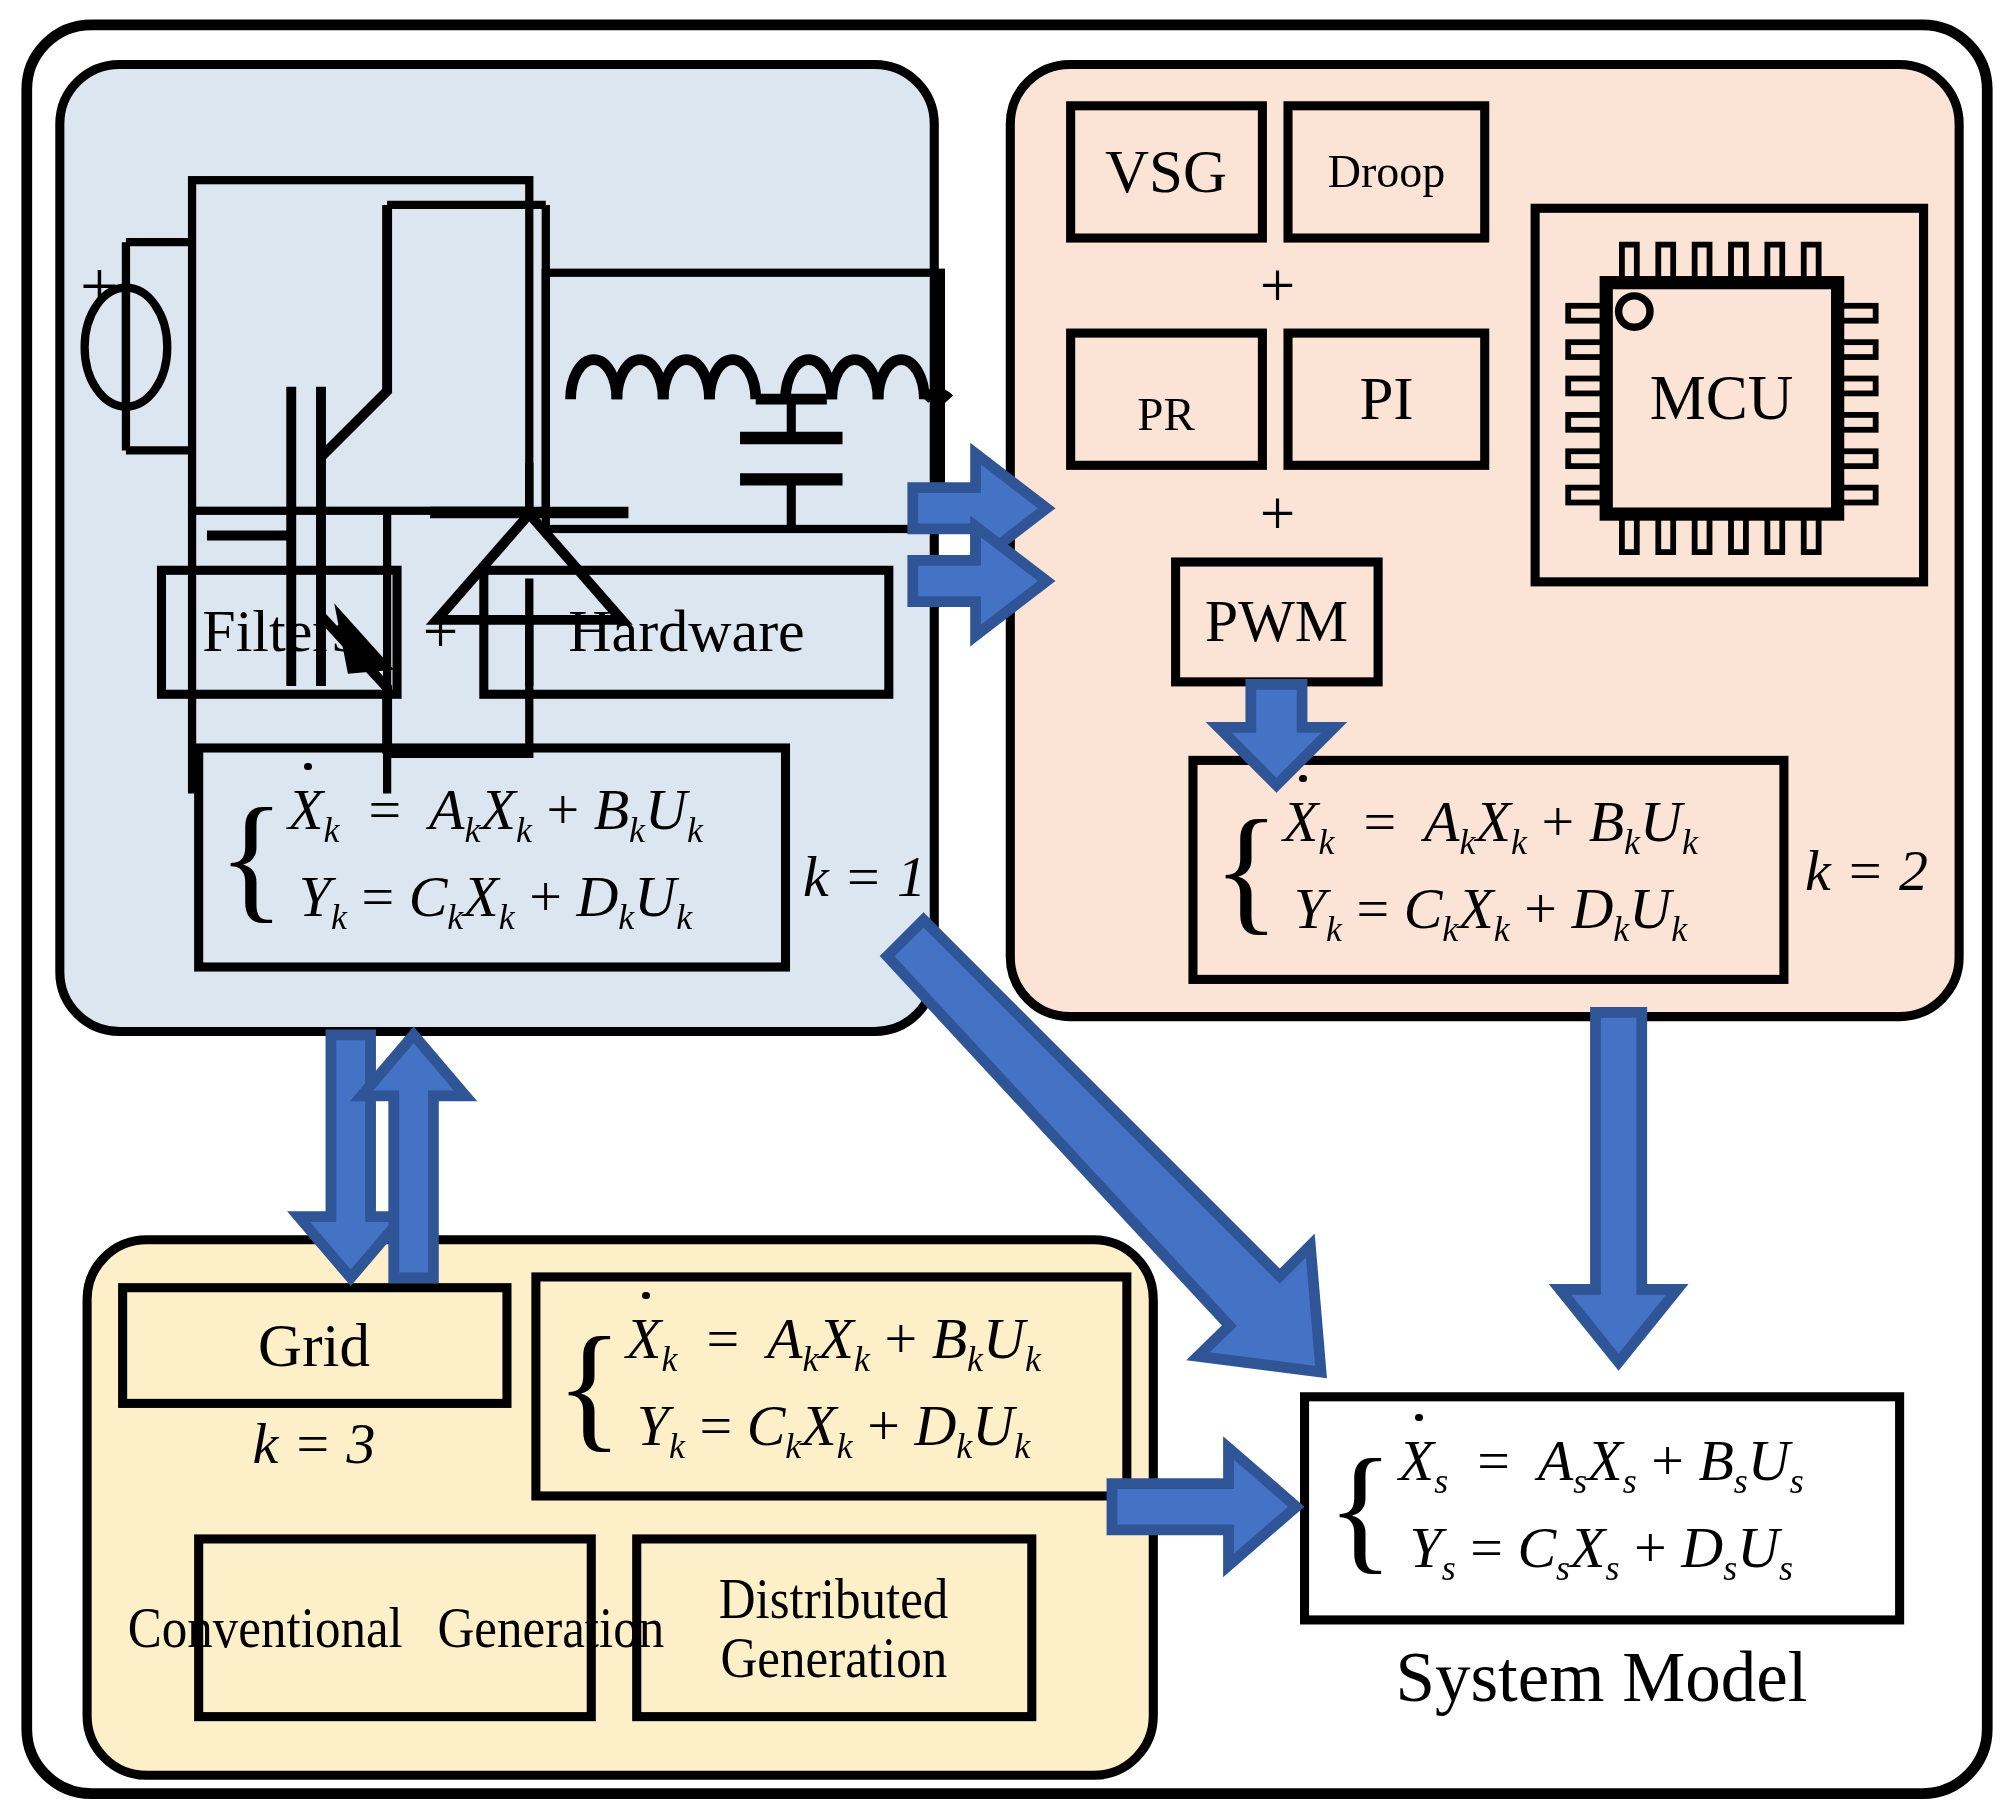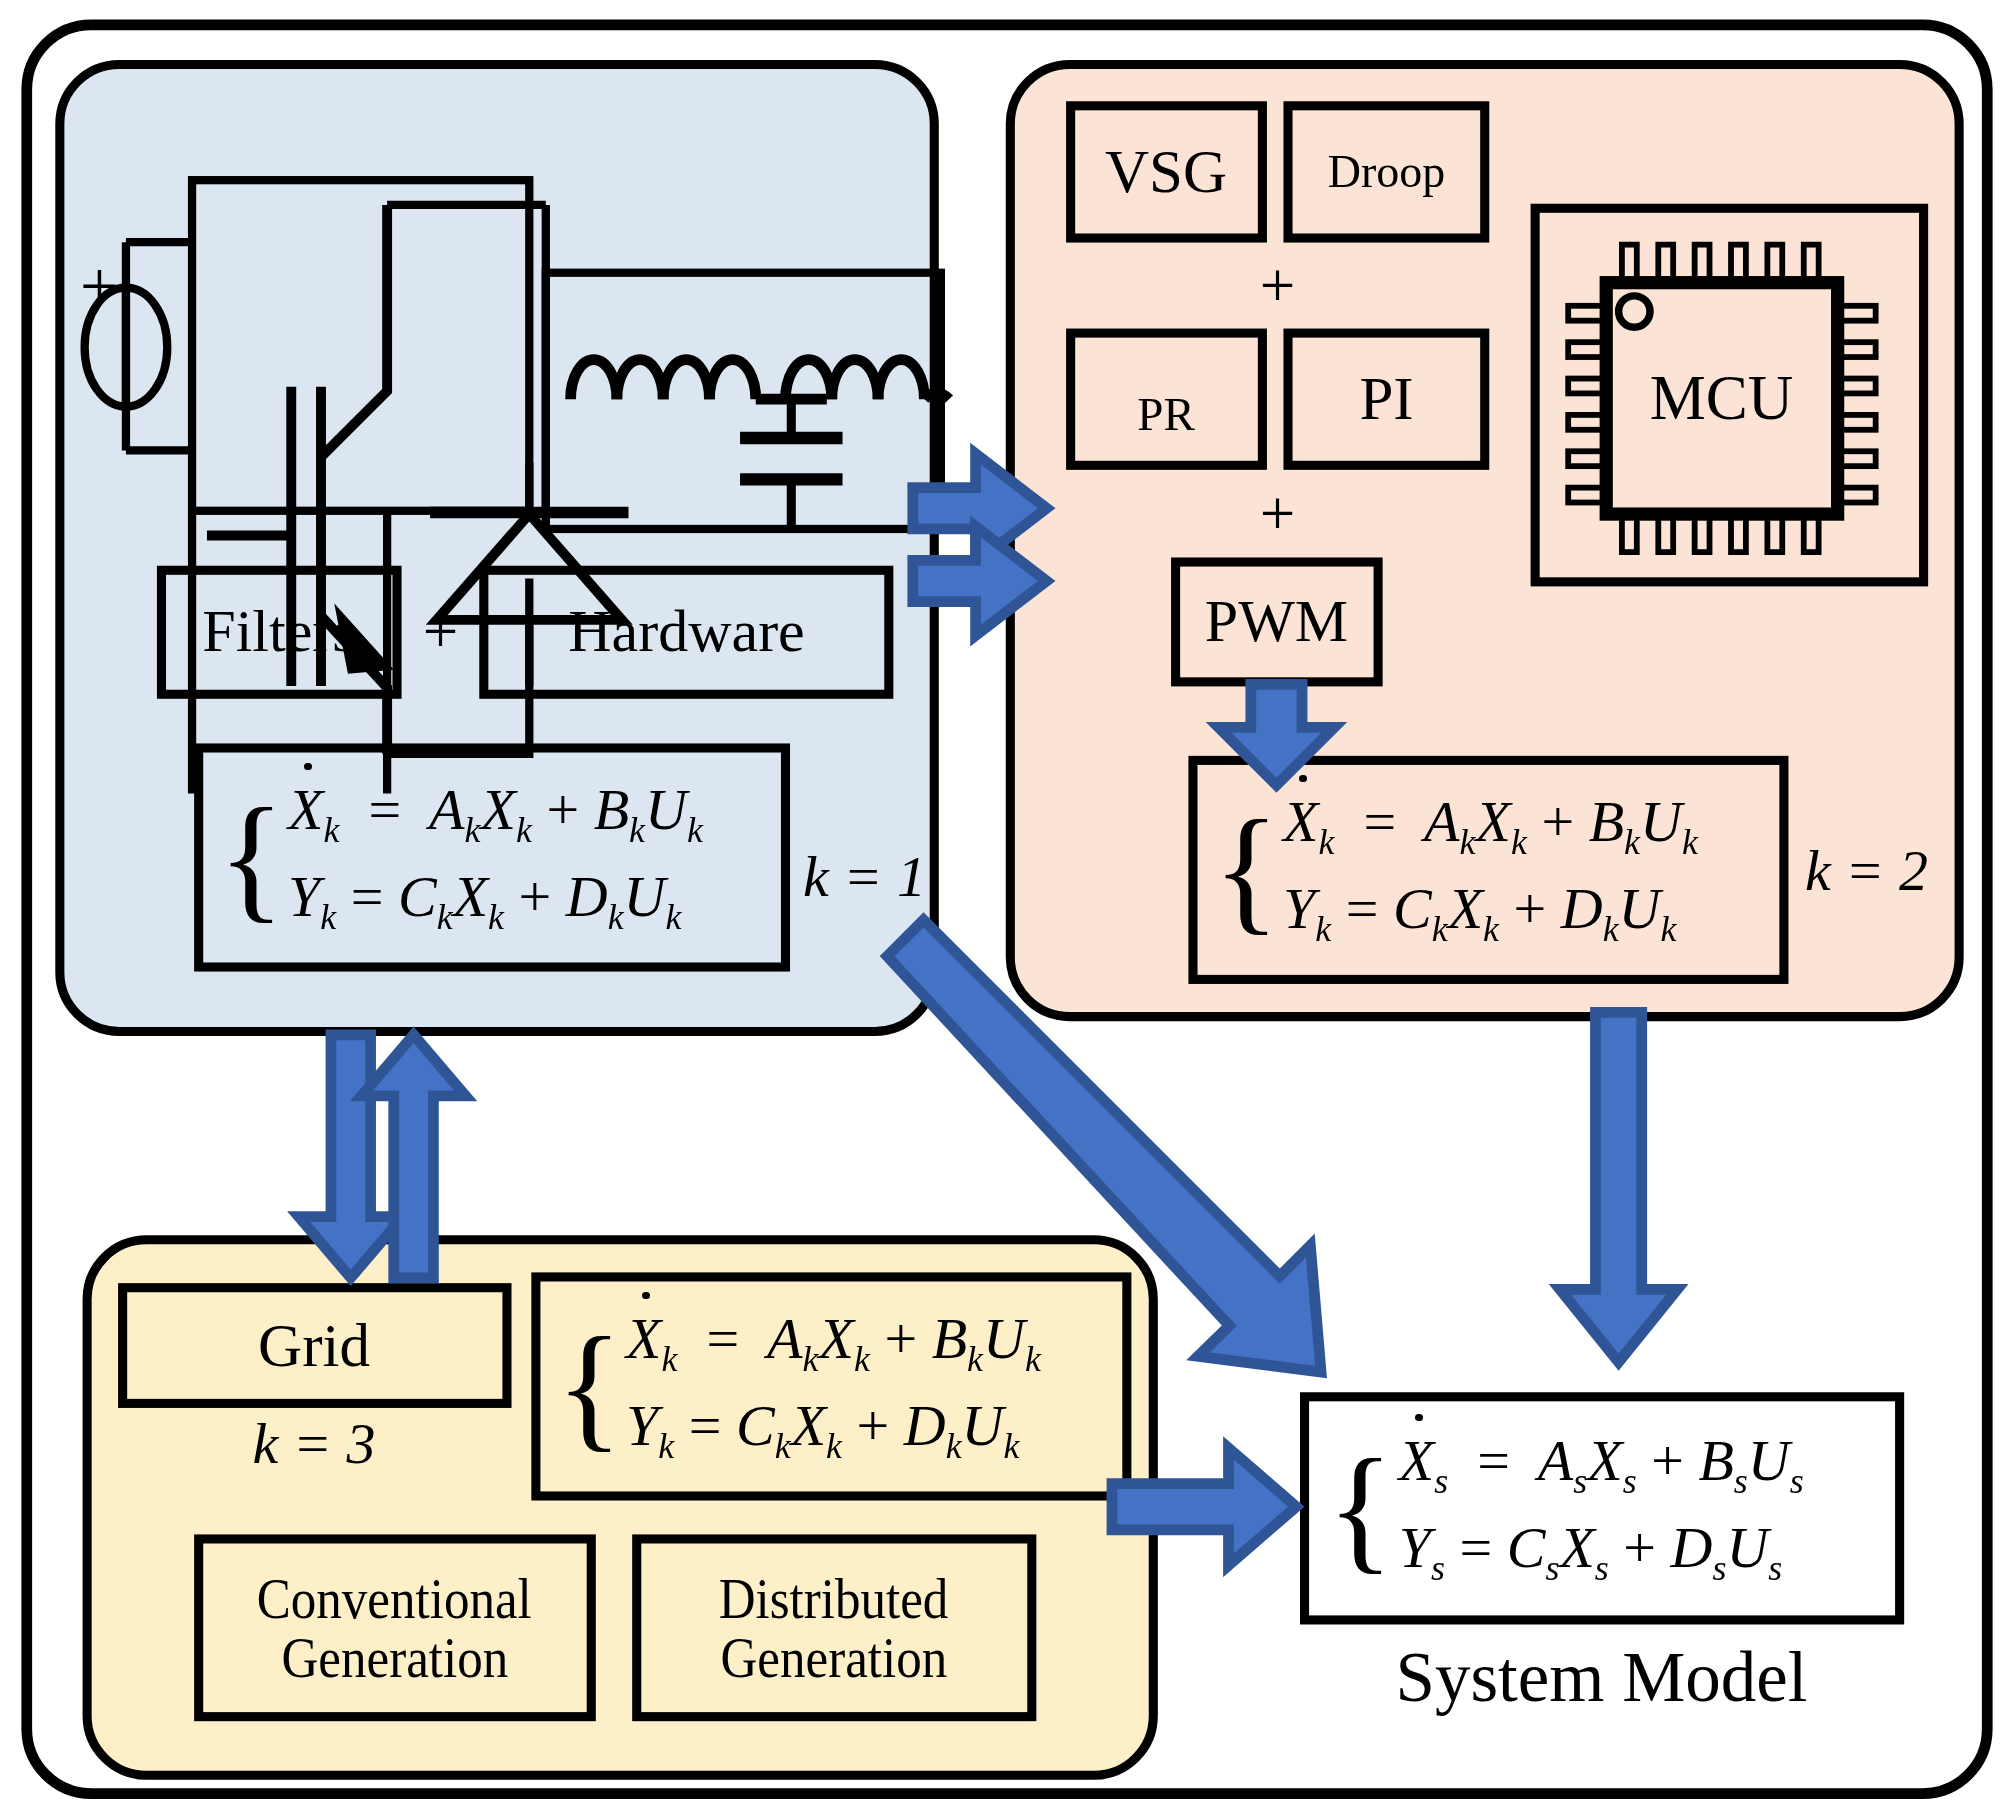--- a/index.html
+++ b/index.html
@@ -14,21 +14,21 @@
     background:#ffffff;
     overflow:hidden;
   }
   svg#canvas{position:absolute;left:0;top:0;width:2014px;height:1815px;}
 
   .lbl{
     position:absolute;
     display:flex;
     align-items:center;
     justify-content:center;
-    text-align:left;
+    text-align:center;
     line-height:1.02;
     white-space:nowrap;
     pointer-events:none;
   }
   .cond{font-stretch:condensed;transform:scaleX(0.88);transform-origin:center center;}
   .eq{
     font-family:"Liberation Serif","DejaVu Serif",serif;
     font-style:italic;
     white-space:nowrap;
   }
@@ -289,21 +289,21 @@
       <span class="dotvar">X<span class="dot"></span></span><sub>k</sub>
       <span class="op">&nbsp;=&nbsp;</span>
       A<sub>k</sub>X<sub>k</sub><span class="op">&nbsp;+&nbsp;</span>B<sub>k</sub>U<sub>k</sub>
     </span>
     <span style="display:block;white-space:nowrap;margin-top:18px;">
       Y<sub>k</sub><span class="op">&nbsp;=&nbsp;</span>C<sub>k</sub>X<sub>k</sub><span class="op">&nbsp;+&nbsp;</span>D<sub>k</sub>U<sub>k</sub>
     </span>
   </span>
 </div>
 
-<div class="lbl" style="left:198px;top:1539px;width:393px;height:178px;font-size:58px;flex-direction:column;">
+<div class="lbl" style="left:198px;top:1539px;width:393px;height:178px;font-size:58px;flex-direction:row;">
   <span class="cond">Conventional</span>
   <span class="cond">Generation</span>
 </div>
 <div class="lbl" style="left:636px;top:1539px;width:395px;height:178px;font-size:58px;flex-direction:column;font-family:Liberation Serif, serif;">
   <span class="cond">Distributed</span>
   <span class="cond">Generation</span>
 </div>
 
 <div class="lbl eq" style="left:1304px;top:1397px;width:595px;height:223px;font-size:58px;justify-content:flex-start;padding-left:23px;box-sizing:border-box;">
   <span class="brace" style="font-size:139px;line-height:0.92;margin-right:5px;">{</span>

